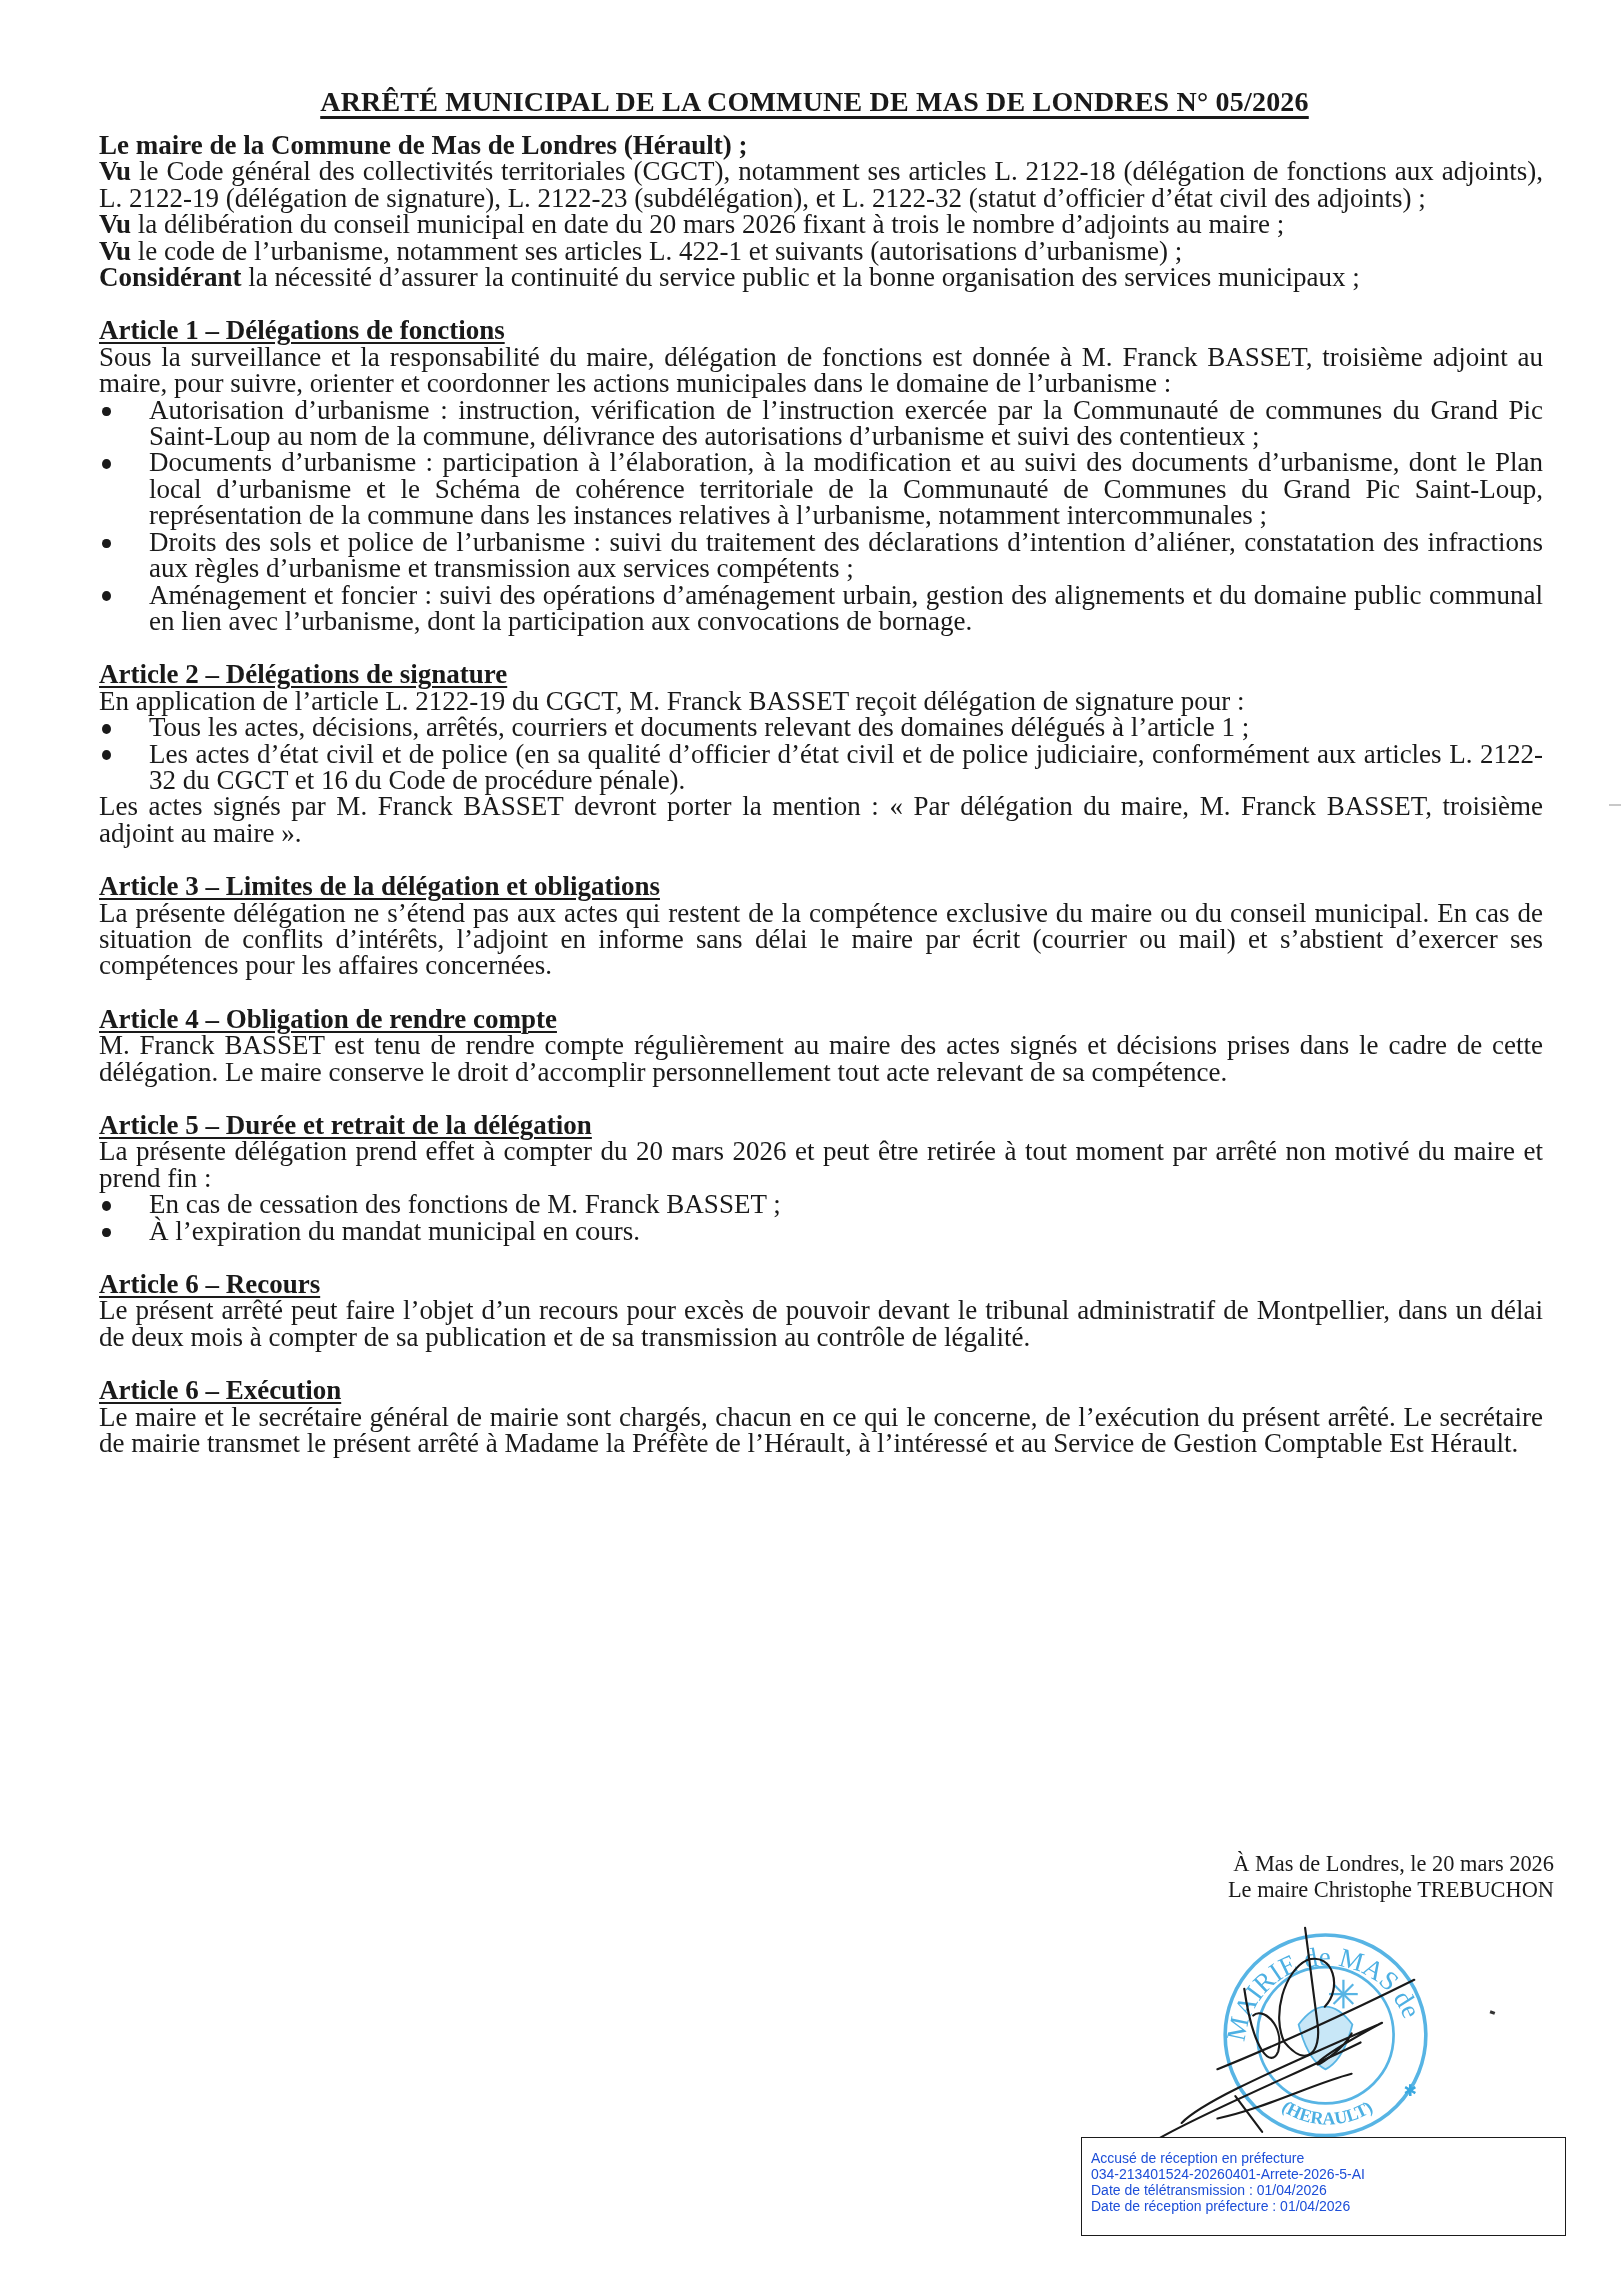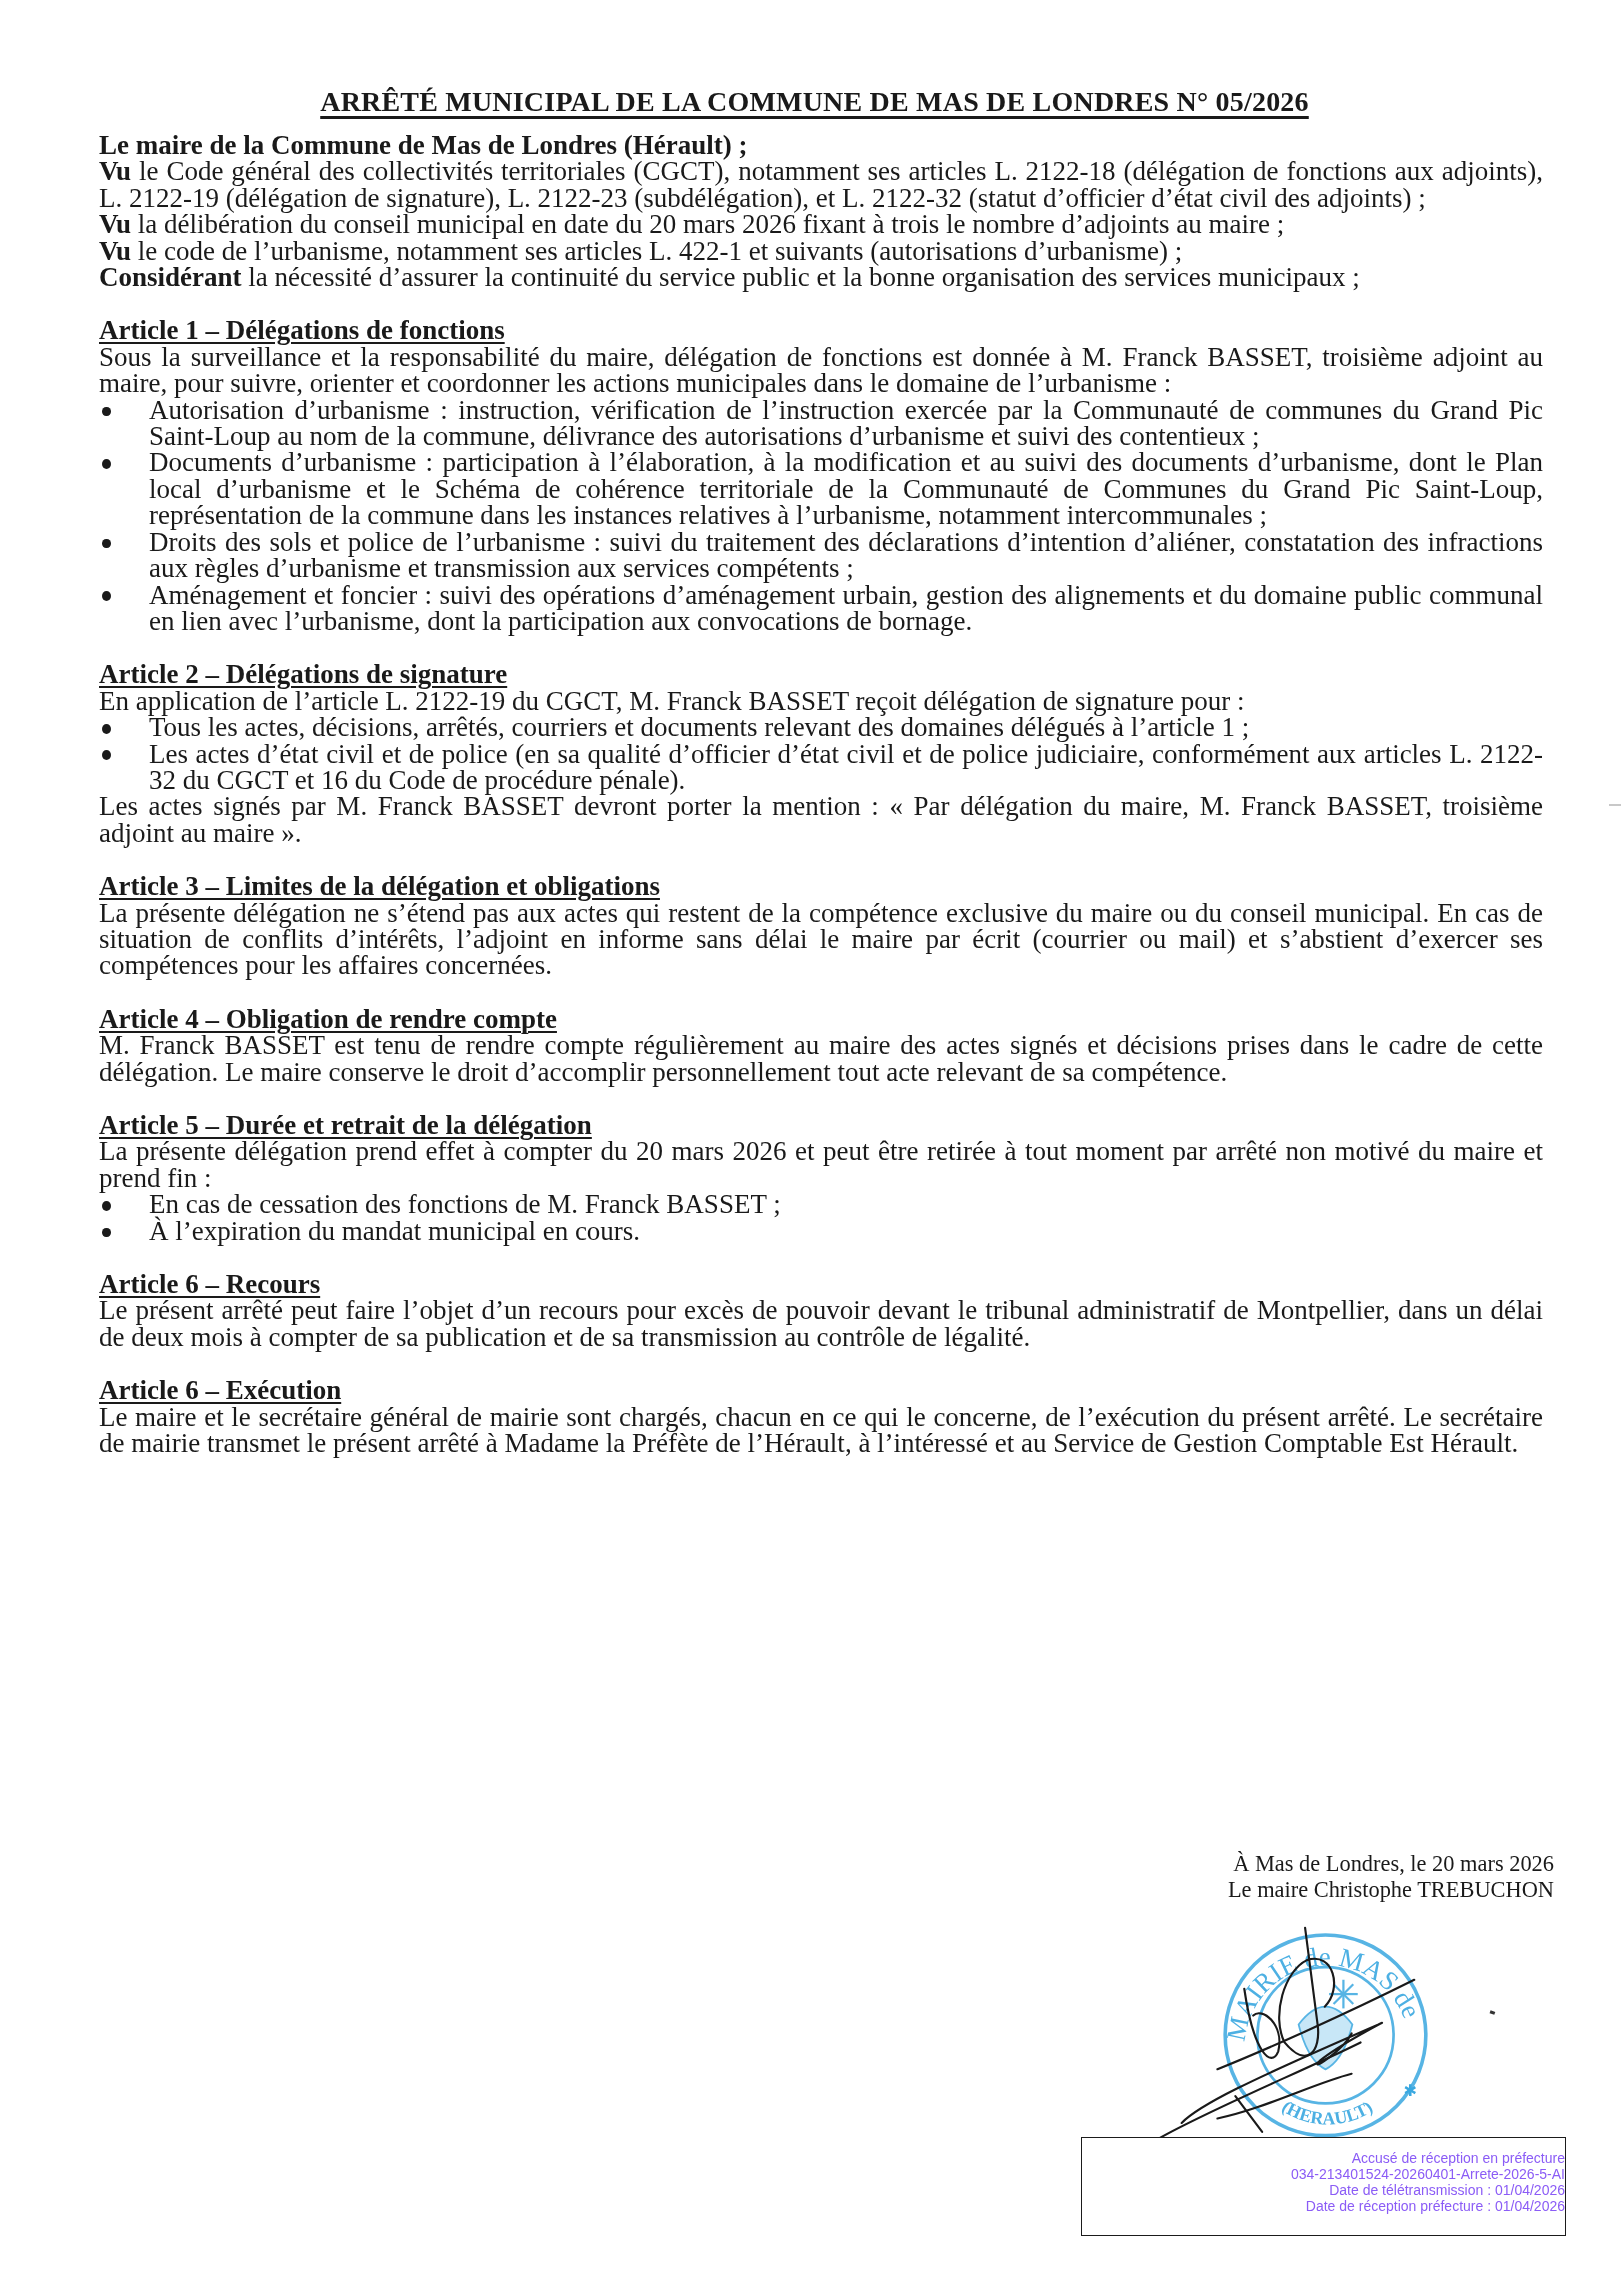--- a/index.html
+++ b/index.html
@@ -27,21 +27,21 @@
   .u { text-underline-offset: 2.7px; }
 
   .sign { position: absolute; right: 67px; top: 1851px; text-align: right; font-size: 22.4px; line-height: 26px; margin-left: 32px; }
 
   .stamp { position: absolute; left: 1218px; top: 1926px; width: 215px; height: 215px; }
   .signature { position: absolute; left: 1128px; top: 1917px; width: 322px; height: 224px; }
 
   .ar-box { position: absolute; left: 1081px; top: 2137px; width: 485px; height: 99px;
             border: 1.8px solid #1b1b1b; box-sizing: border-box; background: #fff;
             font-family: "Liberation Sans", "DejaVu Sans", sans-serif; font-size: 14px; line-height: 15.7px;
-            padding: 13.4px 0 0 9px; color: #8b5cf6; text-align: right; }
+            padding: 13.4px 0 0 9px; color: #1d4ed8; }
   .ar-box div { white-space: nowrap; }
 
   .scan-mark { position: absolute; left: 1609px; top: 804px; width: 11.6px; height: 1.8px; background: #c8c8c8; }
   .scan-dot { position: absolute; left: 1490px; top: 2011px; width: 4.5px; height: 2.7px; background: #333; transform: rotate(20deg); }
 </style>
 </head>
 <body>
 
 <div class="page">
 

